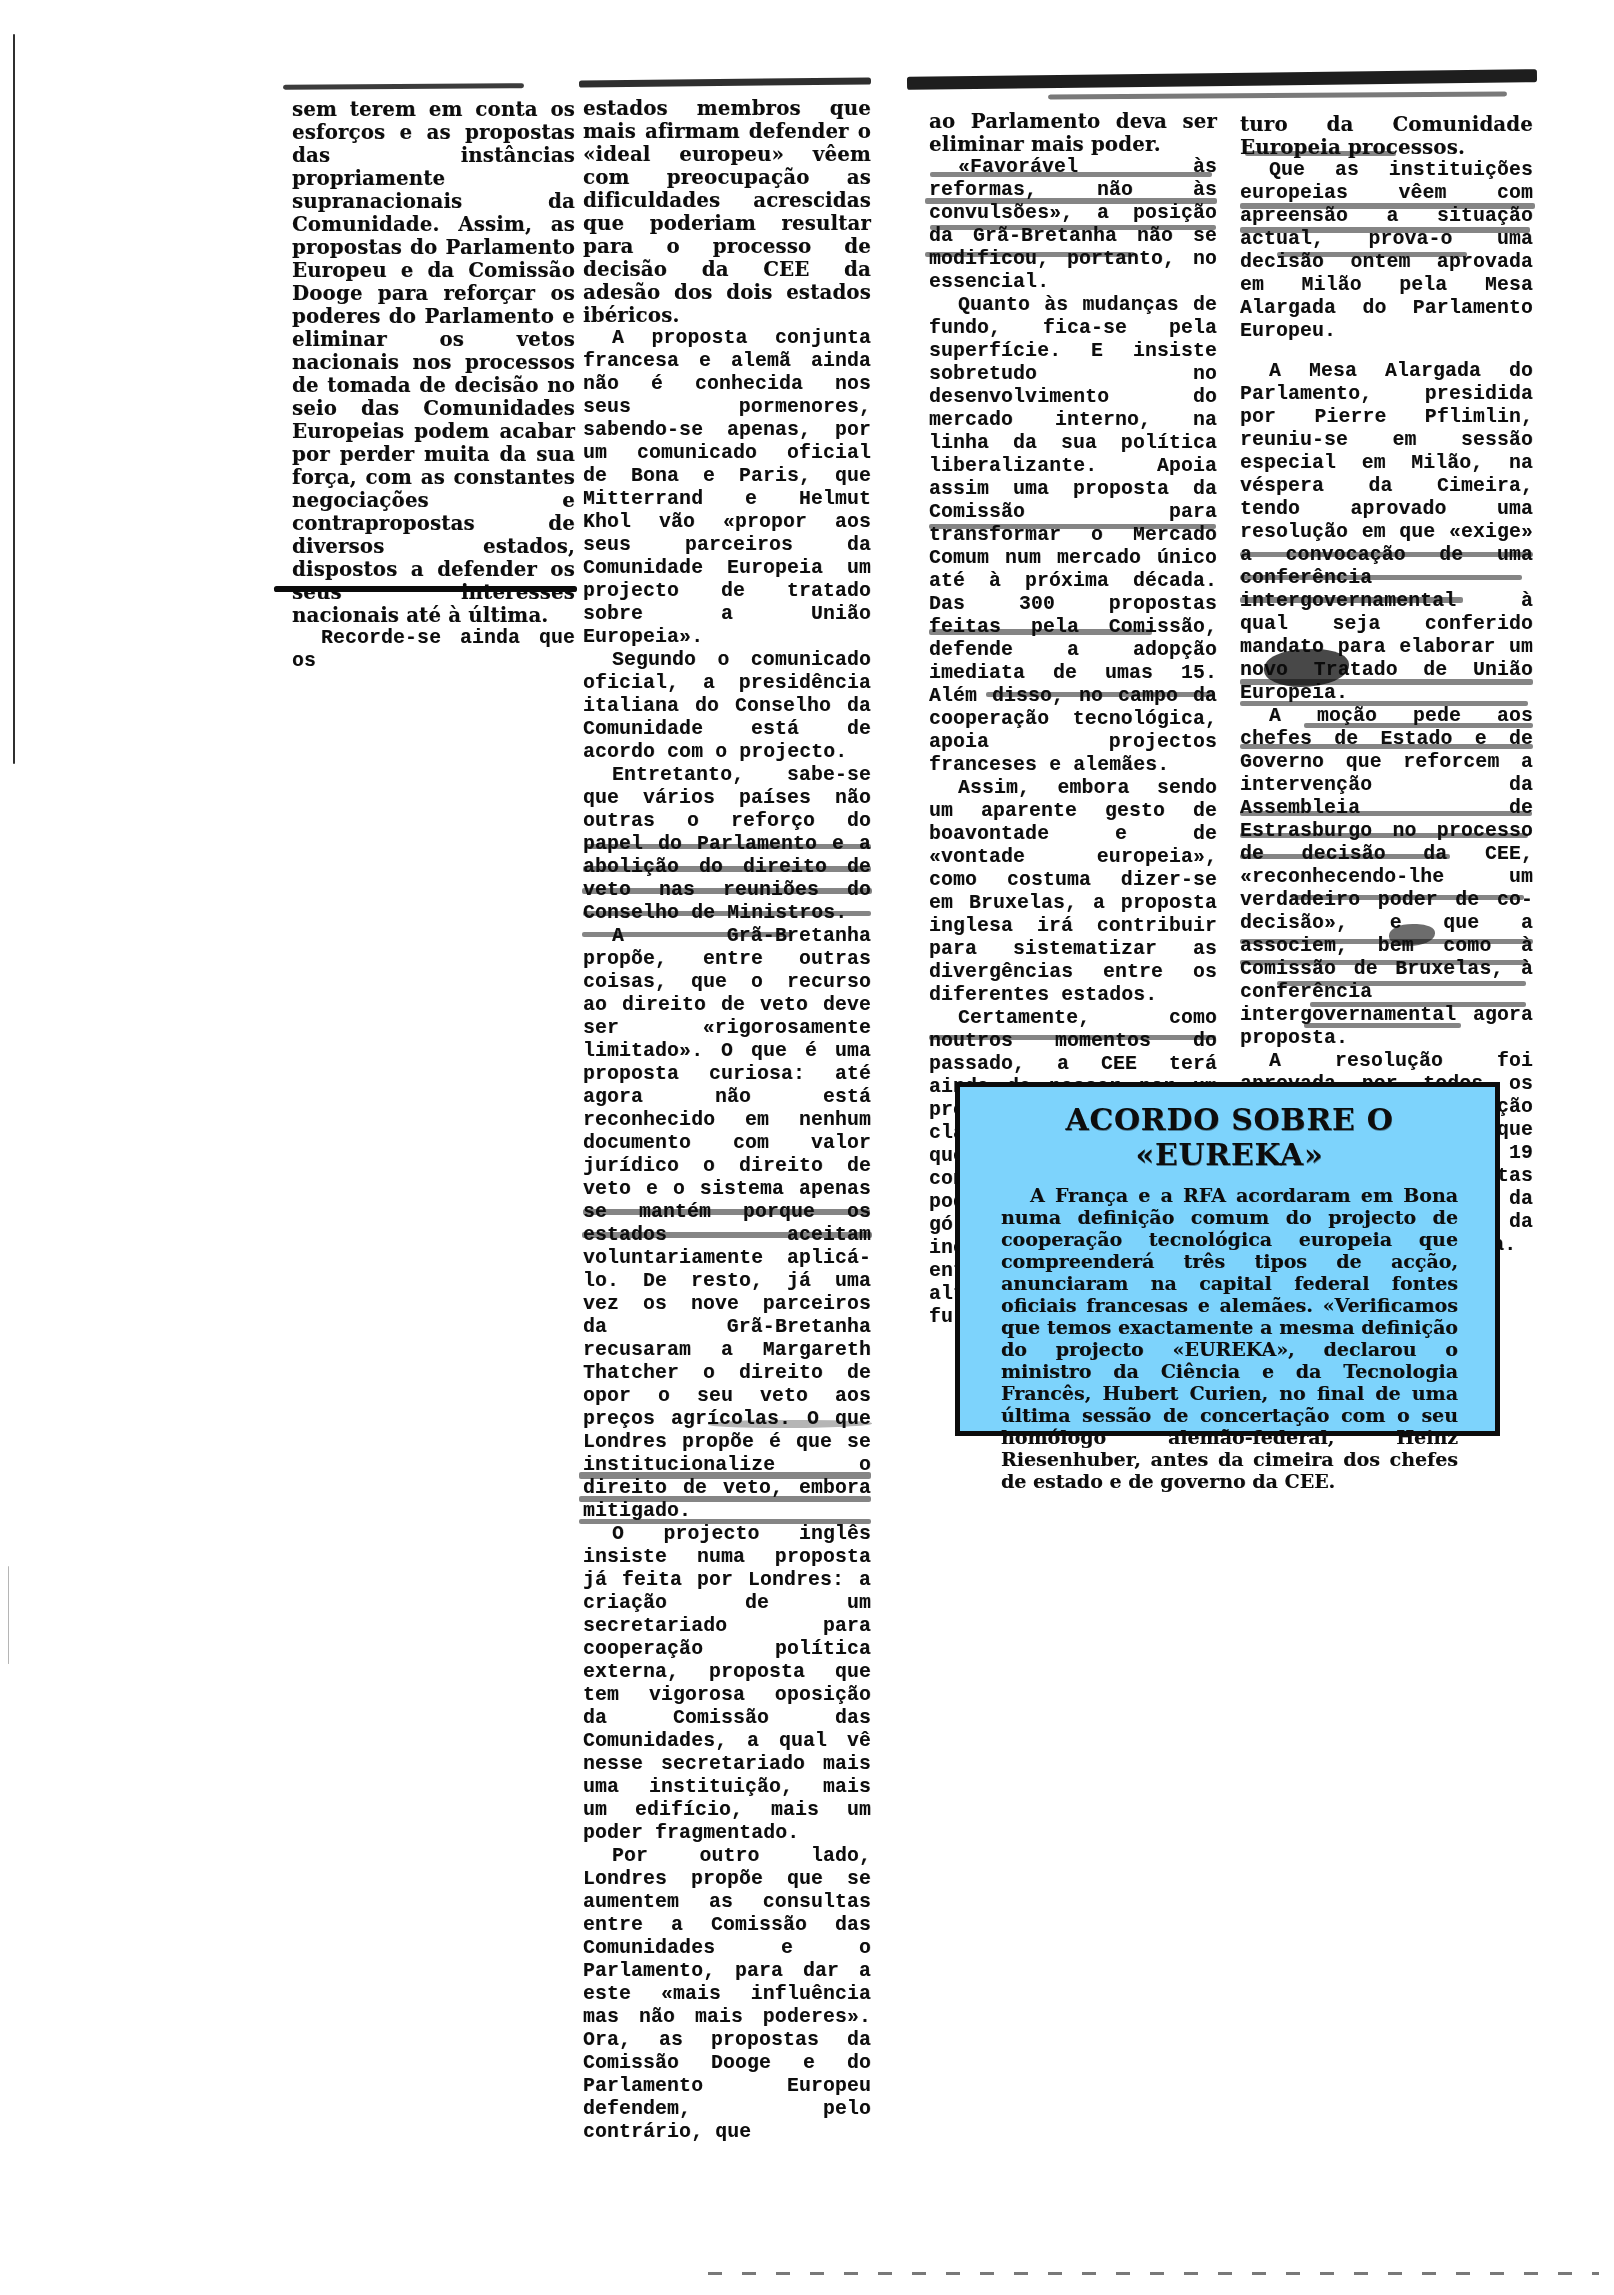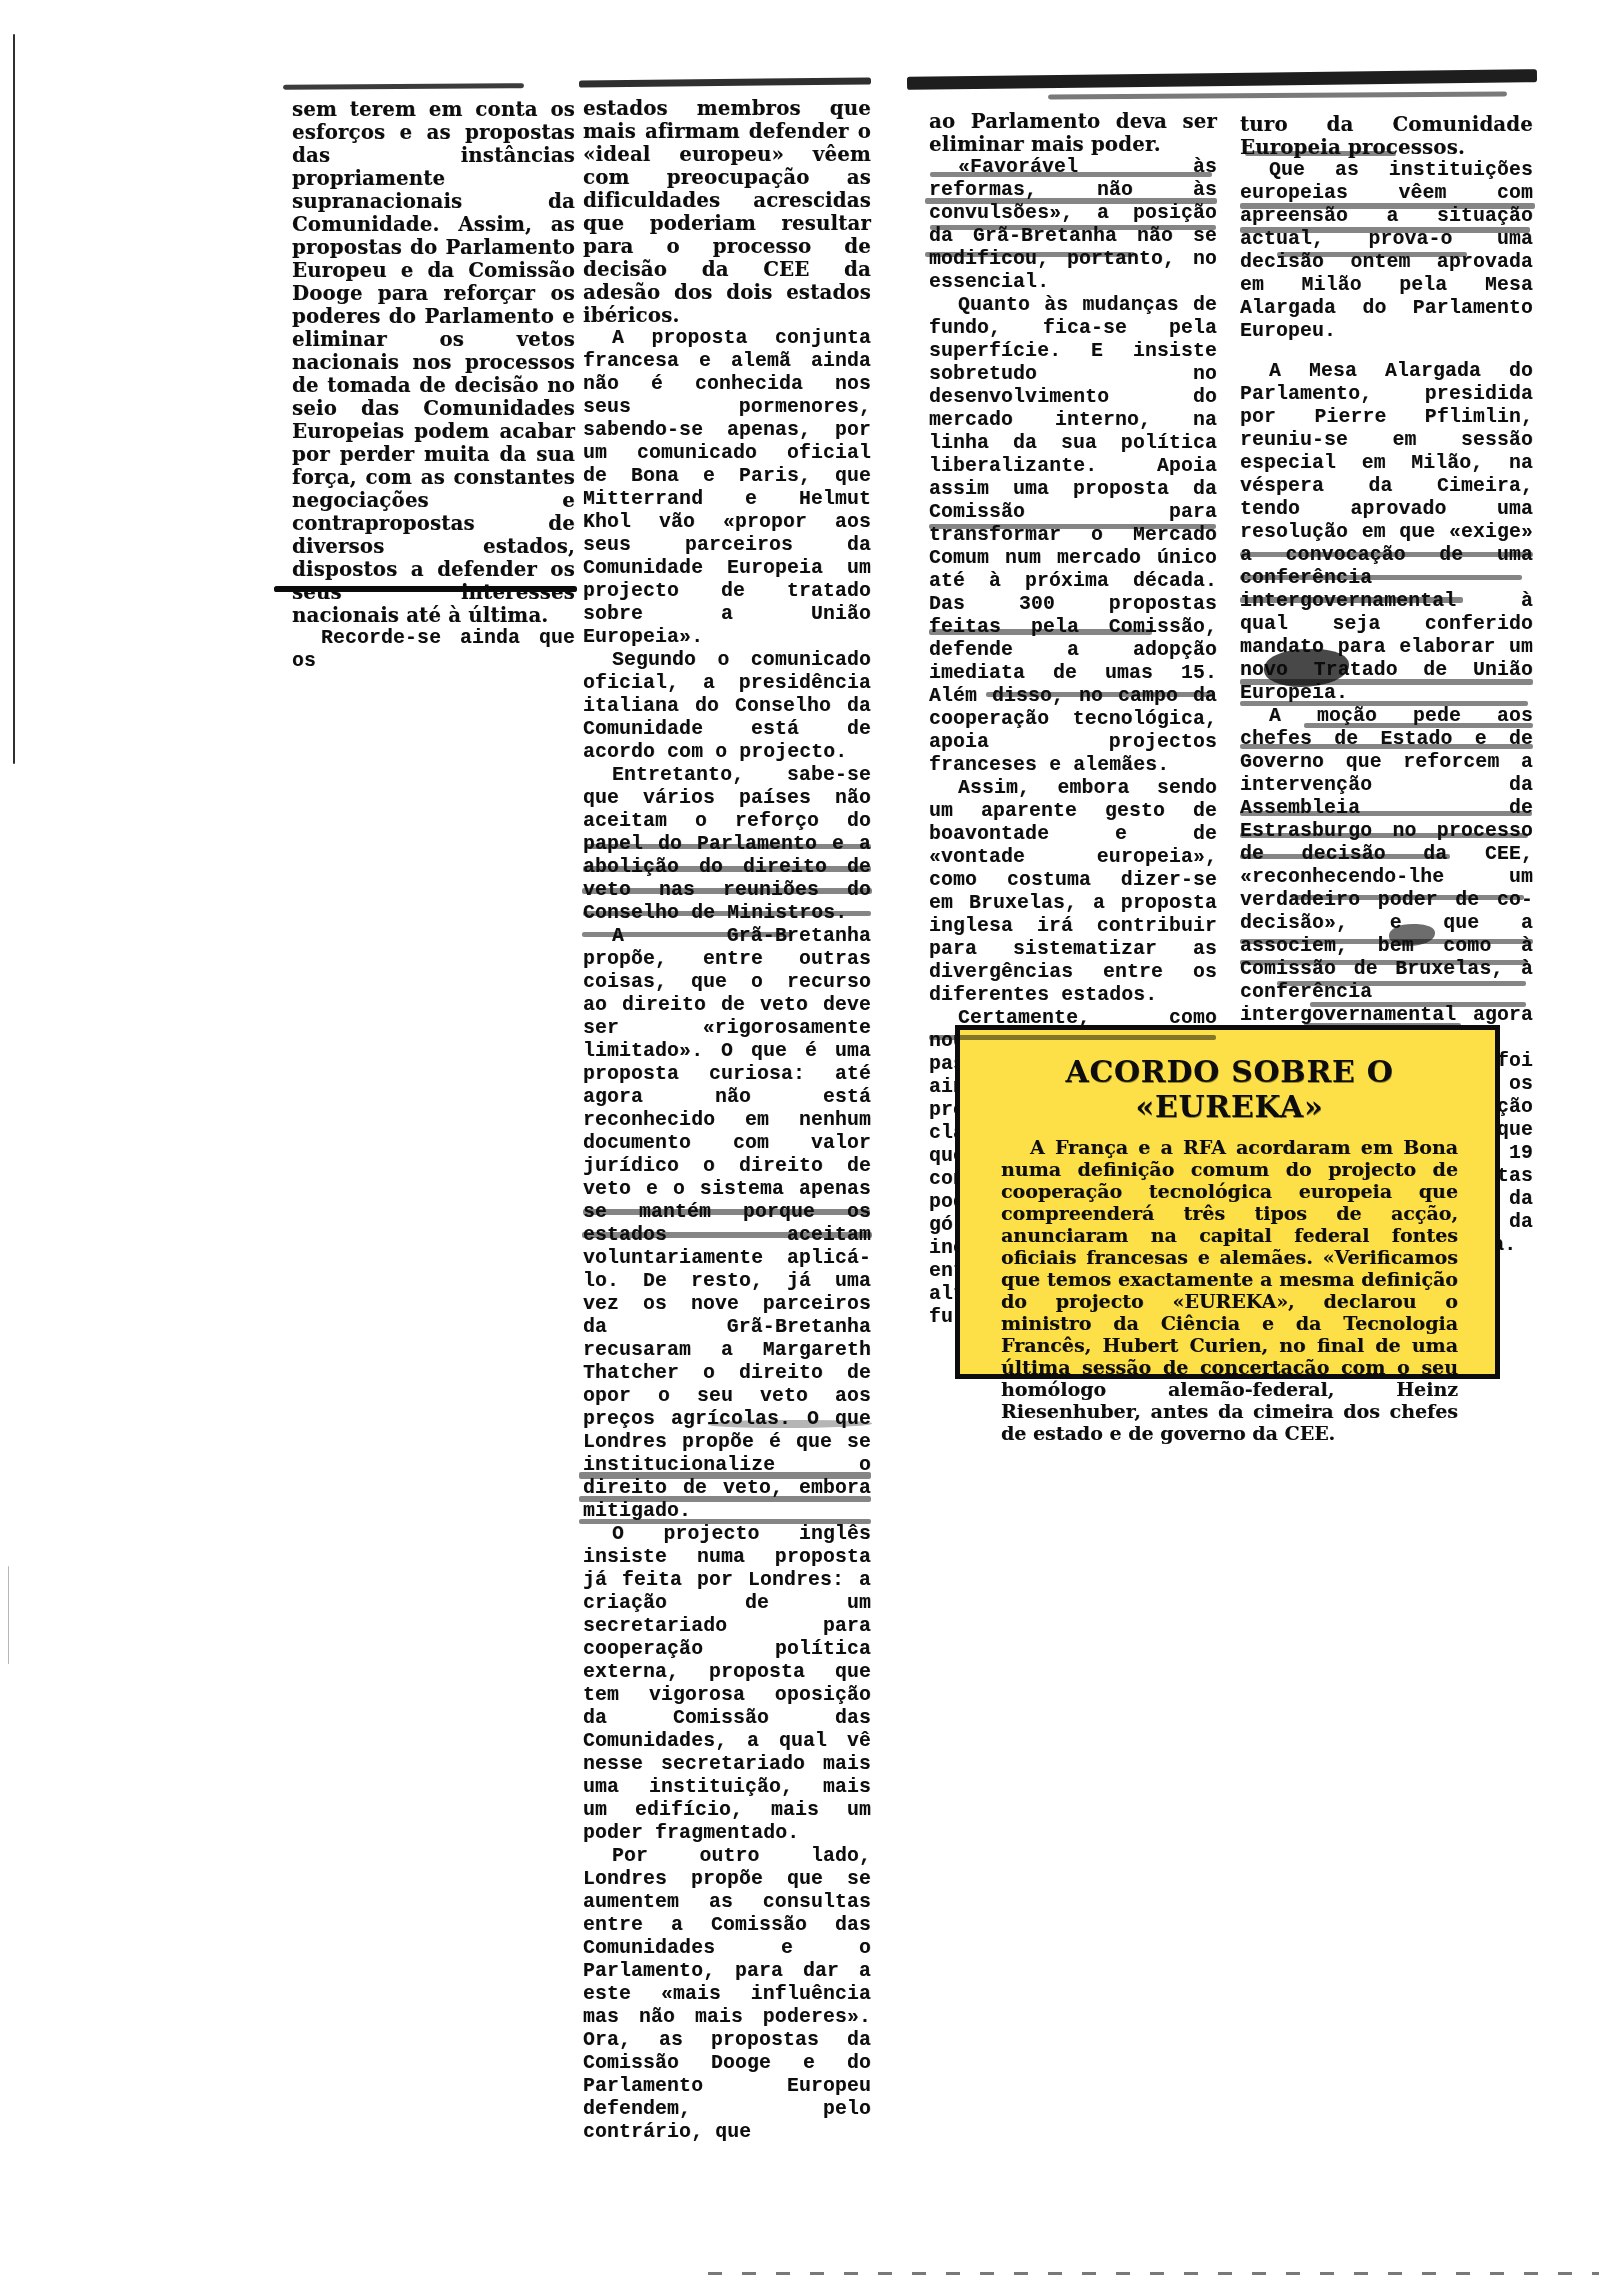--- a/index.html
+++ b/index.html
@@ -22,25 +22,25 @@
   }
   #col1{left:292px;top:98px;width:283px;}
   #col2{left:583px;top:97px;width:288px;}
   #col3{left:929px;top:110px;width:288px;}
   #col4{left:1240px;top:113px;width:293px;}
   .para{margin:0;text-indent:0;}
   .para.indent{text-indent:29px;font-family:Liberation Mono, monospace;}
   .para.gap{margin-top:17px;}
   .box{
     position:absolute;
-    left:955px;top:1025px;width:545px;height:354px;
+    left:955px;top:1082px;width:545px;height:354px;
     border:5.9px solid #0c0c0c;
     box-sizing:border-box;
-    padding:19px 26px 0 30px;
-    background:#fde047;
+    padding:10px 26px 0 30px;
+    background:#7dd3fc;
   }
   .box h2{
     margin:5.2px 0 11.8px 0;
     text-align:center;
     font-size:30px;
     letter-spacing:0.7px;
     font-weight:700;
     text-shadow:0.5px 0.5px 0 rgba(0,0,0,.4);
   }
   .box p{
@@ -63,21 +63,21 @@
 
 <div class="page">
   <section class="col" id="col1">
       <p class="para">sem terem em conta os esforços e as propostas das instâncias propriamente supranacionais da Comunidade. Assim, as propostas do Parlamento Europeu e da Comissão Dooge para reforçar os poderes do Parlamento e eliminar os vetos nacionais nos processos de tomada de decisão no seio das Comunidades Europeias podem acabar por perder muita da sua força, com as constantes negociações e contrapropostas de diversos estados, dispostos a defender os seus interesses nacionais até à última.</p>
       <p class="para indent">Recorde-se ainda que os</p>
     </section>
   <section class="col" id="col2">
       <p class="para">estados membros que mais afirmam defender o «ideal europeu» vêem com preocupação as dificuldades acrescidas que poderiam resultar para o processo de decisão da CEE da adesão dos dois estados ibéricos.</p>
       <p class="para indent">A proposta conjunta francesa e alemã ainda não é conhecida nos seus pormenores, sabendo-se apenas, por um comunicado oficial de Bona e Paris, que Mitterrand e Helmut Khol vão «propor aos seus parceiros da Comunidade Europeia um projecto de tratado sobre a União Europeia».</p>
       <p class="para indent">Segundo o comunicado oficial, a presidência italiana do Conselho da Comunidade está de acordo com o projecto.</p>
-      <p class="para indent">Entretanto, sabe-se que vários países não aceitam o reforço do papel do Parlamento e a abolição do direito de veto nas reuniões do Conselho de Ministros.</p>
+      <p class="para indent">Entretanto, sabe-se que vários países não outras o reforço do papel do Parlamento e a abolição do direito de veto nas reuniões do Conselho de Ministros.</p>
       <p class="para indent">A Grã-Bretanha propõe, entre outras coisas, que o recurso ao direito de veto deve ser «rigorosamente limitado». O que é uma proposta curiosa: até agora não está reconhecido em nenhum documento com valor jurídico o direito de veto e o sistema apenas se mantém porque os estados aceitam voluntariamente aplicá-lo. De resto, já uma vez os nove parceiros da Grã-Bretanha recusaram a Margareth Thatcher o direito de opor o seu veto aos preços agrícolas. O que Londres propõe é que se institucionalize o direito de veto, embora mitigado.</p>
       <p class="para indent">O projecto inglês insiste numa proposta já feita por Londres: a criação de um secretariado para cooperação política externa, proposta que tem vigorosa oposição da Comissão das Comunidades, a qual vê nesse secretariado mais uma instituição, mais um edifício, mais um poder fragmentado.</p>
       <p class="para indent">Por outro lado, Londres propõe que se aumentem as consultas entre a Comissão das Comunidades e o Parlamento, para dar a este «mais influência mas não mais poderes». Ora, as propostas da Comissão Dooge e do Parlamento Europeu defendem, pelo contrário, que</p>
     </section>
   <section class="col" id="col3">
       <p class="para">ao Parlamento deva ser eliminar mais poder.</p>
       <p class="para indent">«Favorável às reformas, não às convulsões», a posição da Grã-Bretanha não se modificou, portanto, no essencial.</p>
       <p class="para indent">Quanto às mudanças de fundo, fica-se pela superfície. E insiste sobretudo no desenvolvimento do mercado interno, na linha da sua política liberalizante. Apoia assim uma proposta da Comissão para transformar o Mercado Comum num mercado único até à próxima década. Das 300 propostas feitas pela Comissão, defende a adopção imediata de umas 15. Além disso, no campo da cooperação tecnológica, apoia projectos franceses e alemães.</p>
       <p class="para indent">Assim, embora sendo um aparente gesto de boavontade e de «vontade europeia», como costuma dizer-se em Bruxelas, a proposta inglesa irá contribuir para sistematizar as divergências entre os diferentes estados.</p>
       <p class="para indent">Certamente, como noutros momentos do passado, a CEE terá ainda de passar por um processo de clarificação das questões e dos conflitos, para depois poder cortar o nó górdio de uma situação inextricável. Assim se entra numa cimeira de alta importância para o fu-</p>

